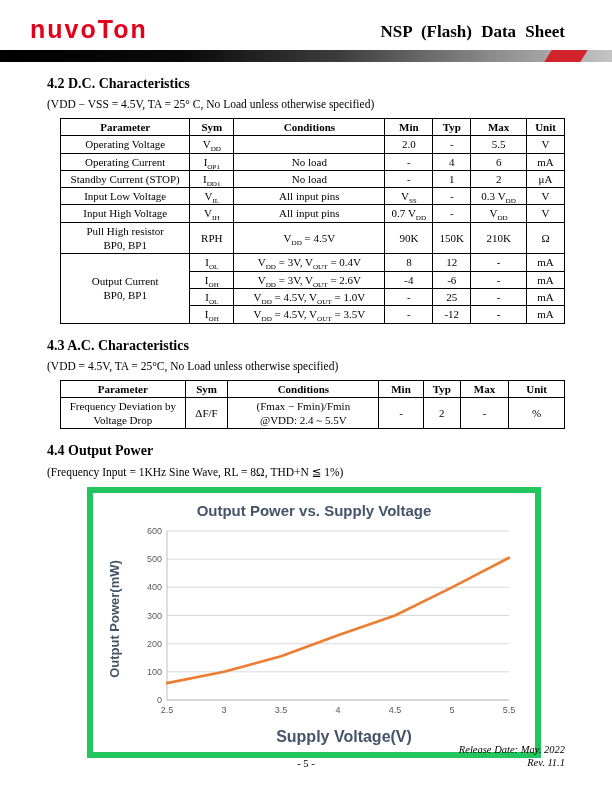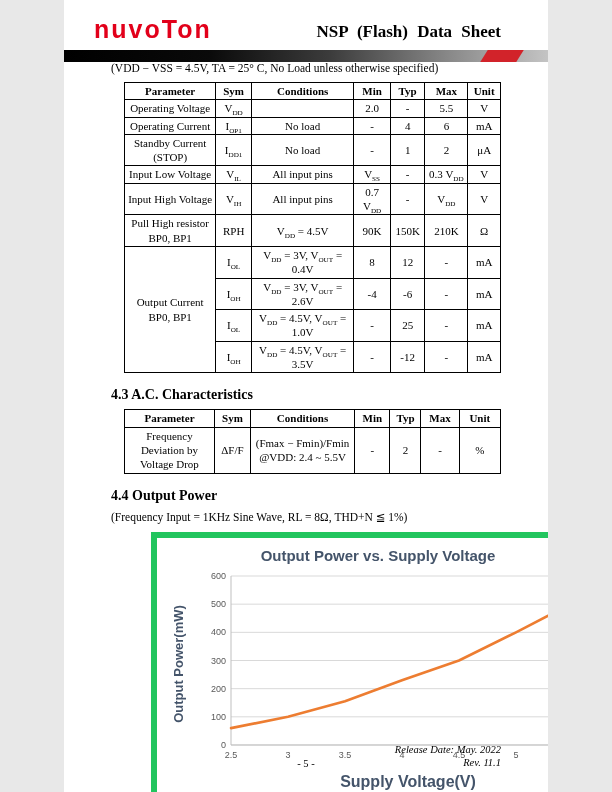--- a/index.html
+++ b/index.html
@@ -1,17 +1,17 @@
 <!DOCTYPE html>
 <html><head>
 <meta charset="utf-8">
 <style>
   html,body{margin:0;padding:0;background:#e8e8e8;}
   .page{
-    width:484px;height:792px;background:#fff;position:relative;overflow:hidden;
+    width:612px;height:792px;background:#fff;position:relative;overflow:hidden;
     margin:0 auto;font-family:"Liberation Serif",serif;color:#000;
   }
   
   .header{display:flex;justify-content:space-between;align-items:flex-end;
     padding:16px 47px 8px 30px;}
   .logo{font-family:"Liberation Sans",sans-serif;font-weight:800;font-size:25px;
     color:#e2001a;letter-spacing:2px;line-height:26px;}
   .doc-title{font-weight:bold;font-size:17px;word-spacing:5px;line-height:20px;}
   .header-bar{height:12px;position:relative;overflow:hidden;
     background:linear-gradient(90deg,#000 0%,#0a0a0a 30%,#3c3c3c 55%,#8a8a8a 80%,#c4c4c4 100%);}
@@ -52,20 +52,21 @@
   <div class="header">
     <div class="logo">nuvoTon</div>
     <div class="doc-title">NSP (Flash) Data Sheet</div>
   </div>
   <div class="header-bar">
     <div class="bar-red"></div>
   </div>
 
   <div class="content">
 
+    <div class="section-heading">4.2 D.C. Characteristics</div>
     <div class="cond">(VDD − VSS = 4.5V, TA = 25° C, No Load unless otherwise specified)</div>
 
     <table class="spec-table">
       <colgroup>
         <col style="width:130px">
           <col style="width:44px">
           <col style="width:152px">
         <col style="width:48px">
           <col style="width:38px">
           <col style="width:56px">
@@ -167,20 +168,21 @@
           <td>V<sub>DD</sub> = 4.5V, V<sub>OUT</sub> = 3.5V</td>
           <td>-</td>
           <td>-12</td>
           <td>-</td>
           <td>mA</td>
         </tr>
       </tbody>
     </table>
 
     <div class="section-heading">4.3 A.C. Characteristics</div>
+    <div class="cond">(VDD = 4.5V, TA = 25°C, No Load unless otherwise specified)</div>
 
     <table class="spec-table">
       <colgroup>
         <col style="width:130px">
           <col style="width:44px">
           <col style="width:158px">
         <col style="width:46px">
           <col style="width:38px">
           <col style="width:50px">
           <col style="width:58px">

